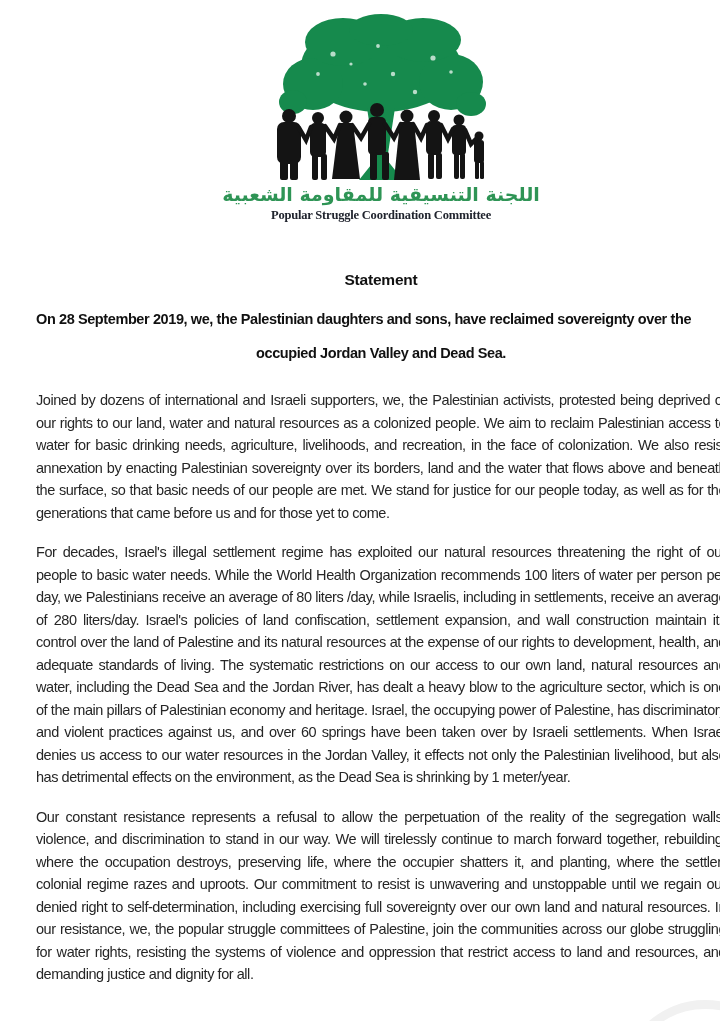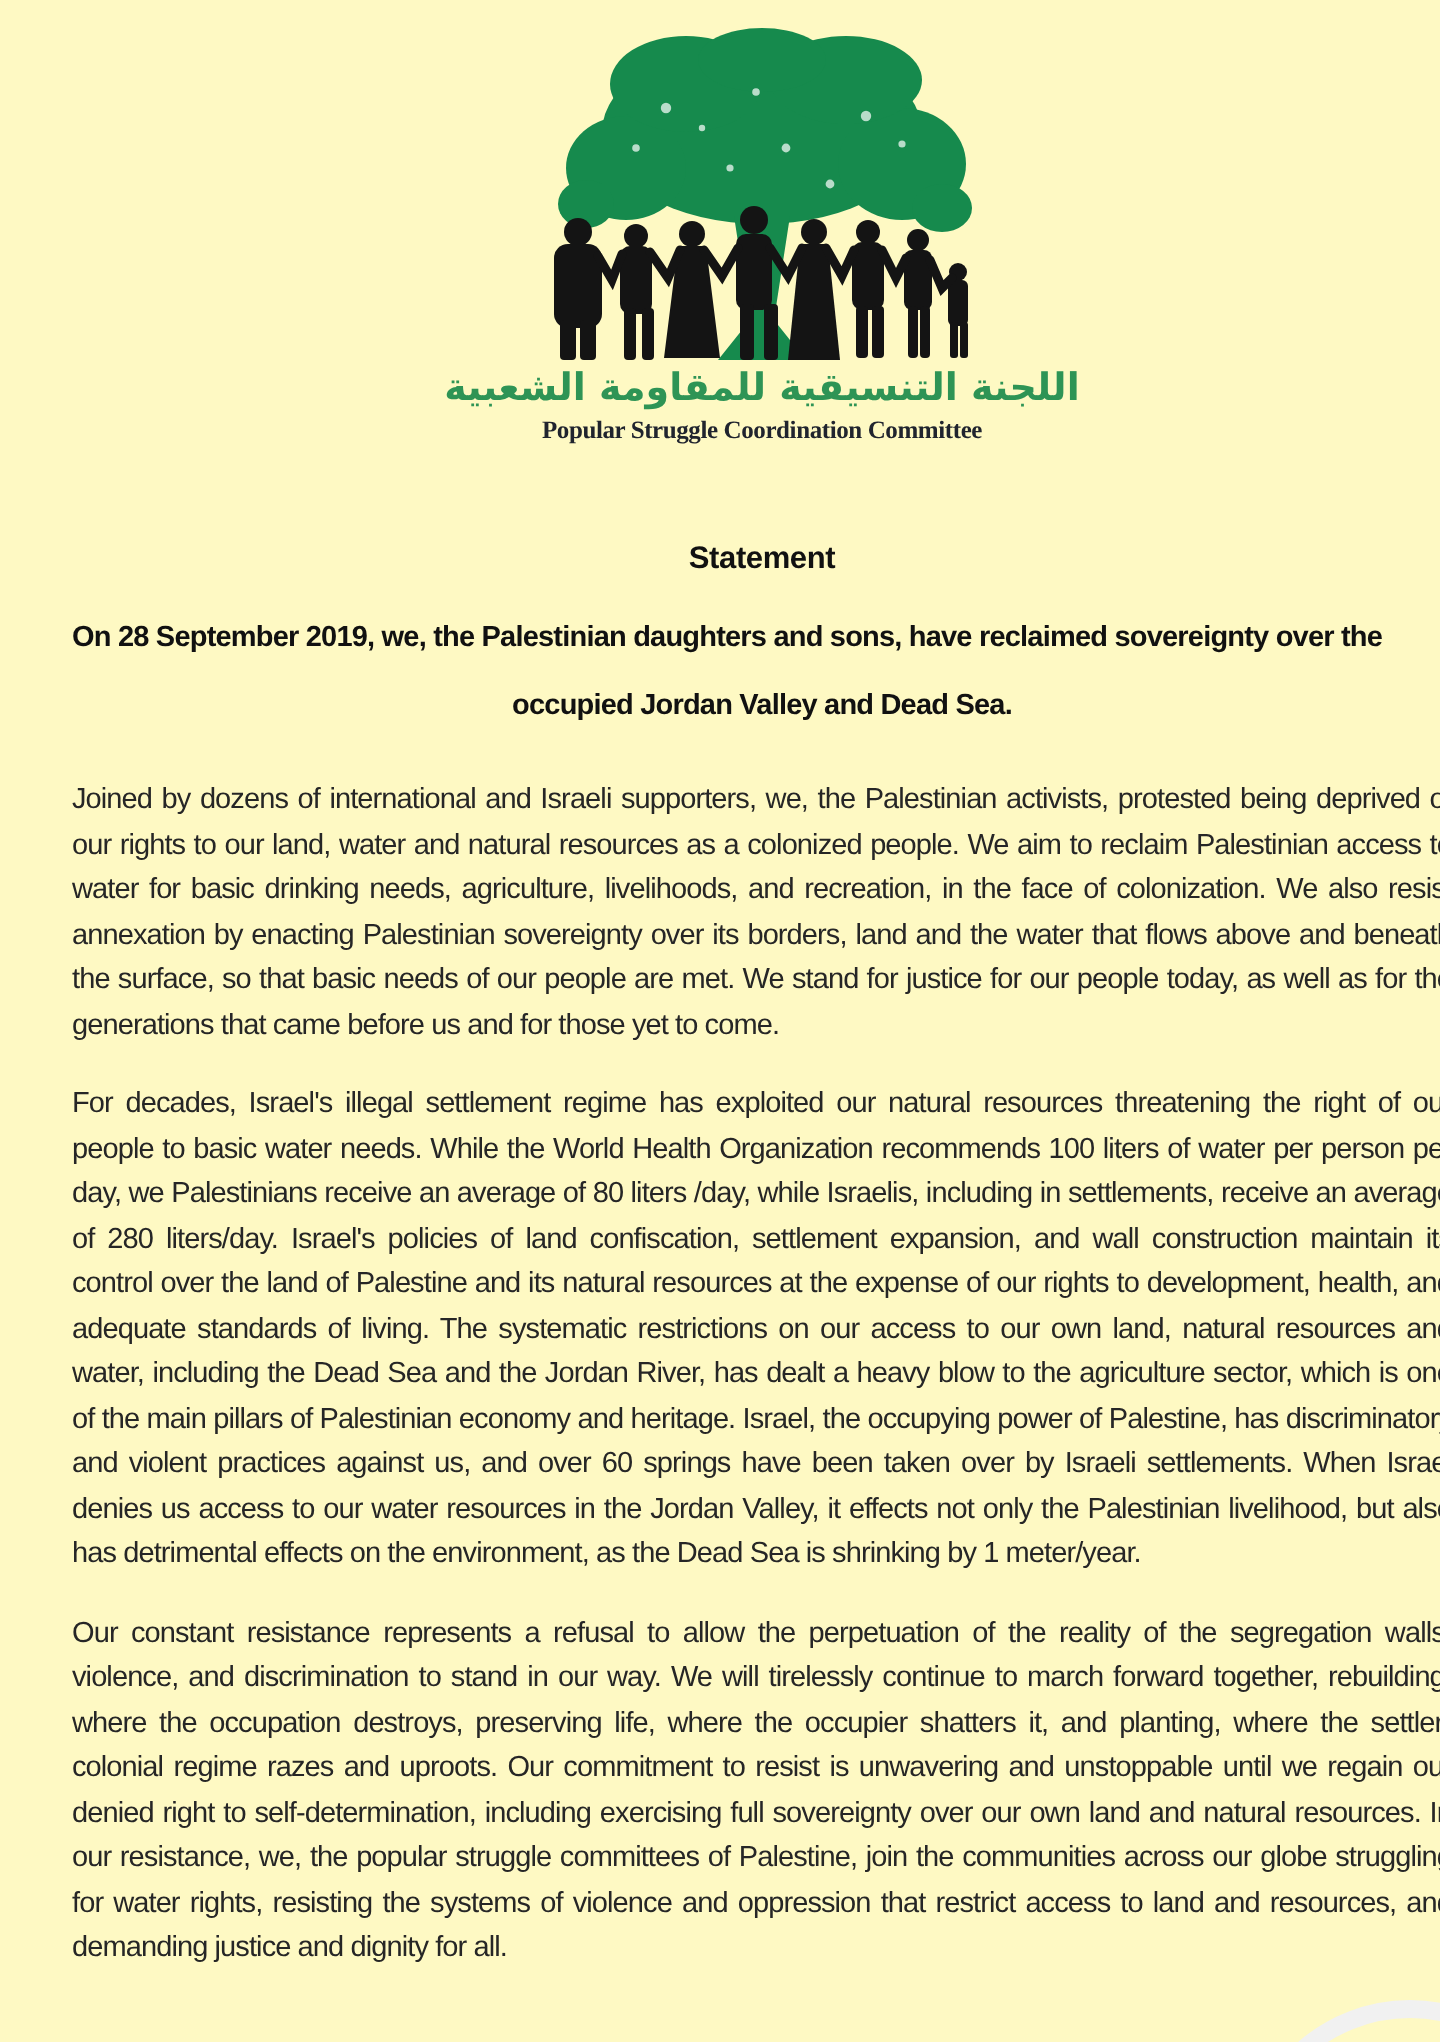--- a/index.html
+++ b/index.html
@@ -1,20 +1,20 @@
 <!DOCTYPE html>
 <html><head>
 <meta charset="utf-8">
 <style>
   html, body { margin: 0; padding: 0; background: #e8e8e8; }
   .page {
     position: relative;
     width: 720px;
     height: 1021px;
-    background: #fef9c3;
+    background: #ffffff;
     overflow: hidden;
     font-family: "Liberation Sans", sans-serif;
     color: #222222;
   }
   .doc {
     position: absolute;
     left: 36px;
     top: 0;
     width: 690px;
   }

